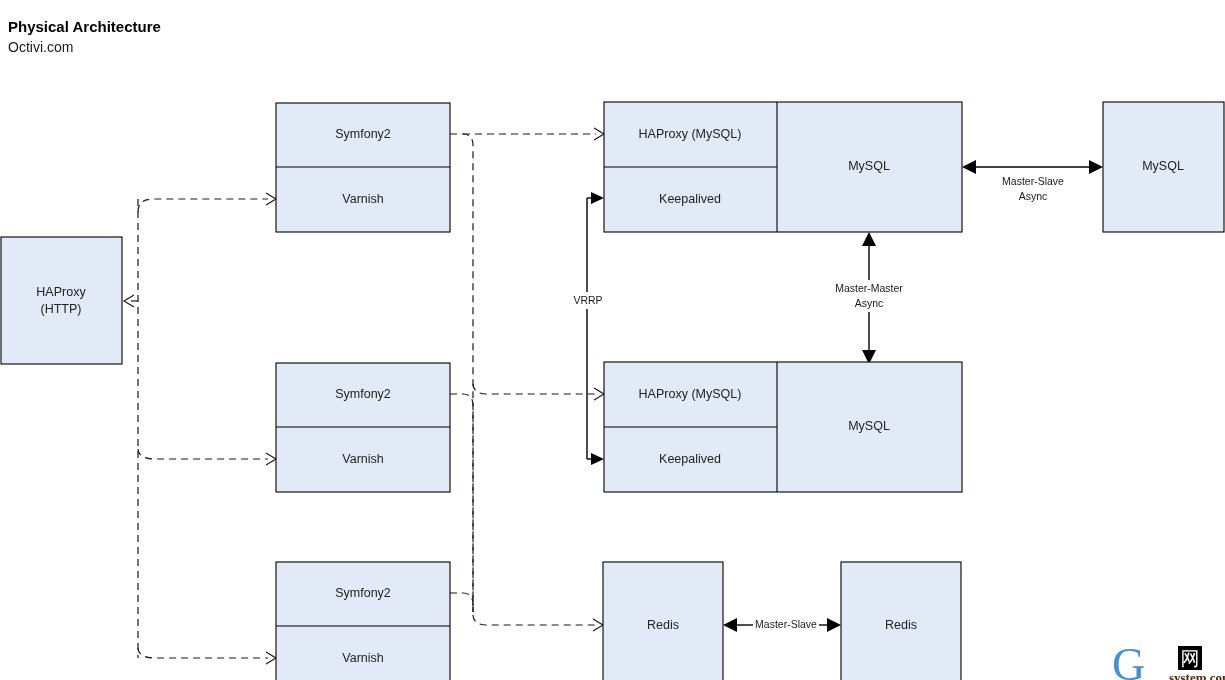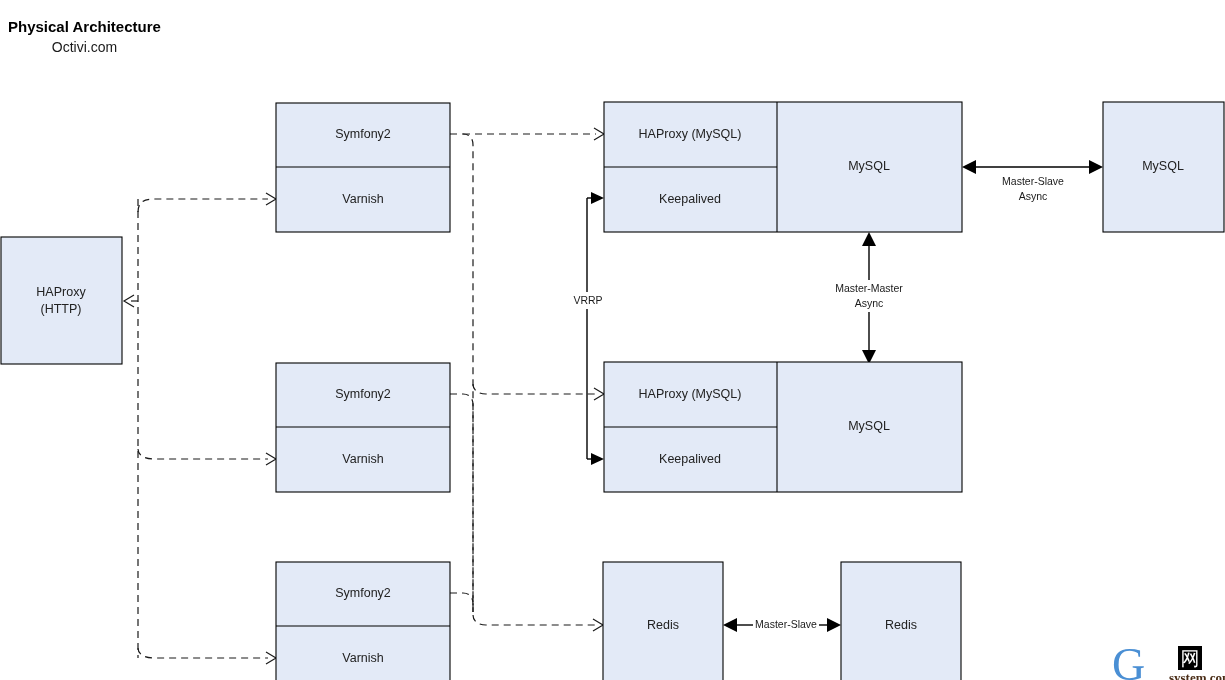--- a/index.html
+++ b/index.html
@@ -35,21 +35,20 @@
     line-height: 20px;
     white-space: nowrap;
   }
   .doc-subtitle {
     font-family: "Liberation Sans", sans-serif;
     font-size: 14px;
     font-weight: normal;
     color: #1a1a1a;
     line-height: 20px;
     white-space: nowrap;
-    text-align: center;
   }
   svg.canvas {
     position: absolute;
     left: 0;
     top: 0;
     width: 1225px;
     height: 680px;
   }
   .node-rect {
     stroke: #000000;

